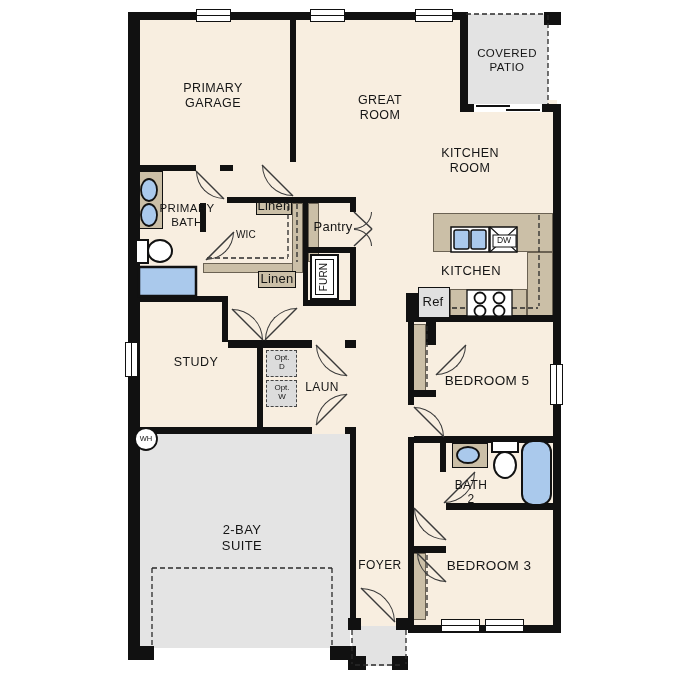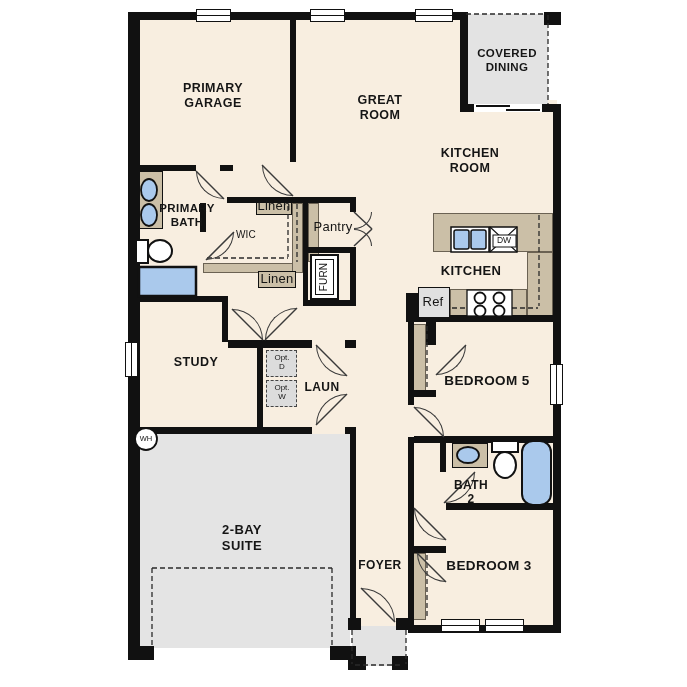--- a/index.html
+++ b/index.html
@@ -16,21 +16,21 @@
   .box{position:absolute;box-sizing:border-box;}
   .win{position:absolute;background:#fff;border:1.5px solid #111;box-sizing:border-box;}
   .win .mid{position:absolute;background:#111;}
   .winh .mid{left:0;right:0;top:50%;height:1px;margin-top:-0.5px;}
   .winv .mid{top:0;bottom:0;left:50%;width:1px;margin-left:-0.5px;}
   .door{position:absolute;box-sizing:border-box;border:0 solid var(--outline);}
   .d-br{border-right-width:1.5px;border-bottom-width:1.5px;border-bottom-right-radius:100%;}
   .d-bl{border-left-width:1.5px;border-bottom-width:1.5px;border-bottom-left-radius:100%;}
   .d-tr{border-top-width:1.5px;border-right-width:1.5px;border-top-right-radius:100%;}
   .d-tl{border-top-width:1.5px;border-left-width:1.5px;border-top-left-radius:100%;}
-  .lbl{position:absolute;transform:translate(-50%,-50%);font-weight:700;font-size:12.5px;
+  .lbl{position:absolute;transform:translate(-50%,-50%);font-weight:400;font-size:12.5px;
        color:#151515;text-align:center;line-height:1.2;white-space:nowrap;letter-spacing:.4px;}
   .lbl span{display:block;}
   .lbl-md{font-size:11.5px;}
   .lbl-sm{font-weight:400;font-size:13px;letter-spacing:.2px;}
   .lbl-xs{font-weight:400;font-size:8px;letter-spacing:0;line-height:1.1;}
   .rot{transform:translate(-50%,-50%) rotate(-90deg);}
   svg.overlay{position:absolute;left:0;top:0;pointer-events:none;}
   .optbox{position:absolute;background:#dcdcdc;border:1.2px dashed #444;box-sizing:border-box;}
 </style>
 </head>
@@ -213,21 +213,21 @@
   <div class="lbl" style="left:213px;top:96px;">
     <span>PRIMARY</span>
       <span>GARAGE</span>
     </div>
   <div class="lbl" style="left:380px;top:108px;">
     <span>GREAT</span>
       <span>ROOM</span>
     </div>
   <div class="lbl lbl-md" style="left:507px;top:61px;">
     <span>COVERED</span>
-      <span>DINING</span>
+      <span>PATIO</span>
     </div>
   <div class="lbl" style="left:470px;top:161px;">
     <span>KITCHEN</span>
       <span>ROOM</span>
     </div>
   <div class="lbl lbl-md" style="left:187px;top:216px;">
     <span>PRIMARY</span>
       <span>BATH</span>
     </div>
   <div class="lbl lbl-sm" style="left:246px;top:235px;font-size:10px;text-align:center;">

